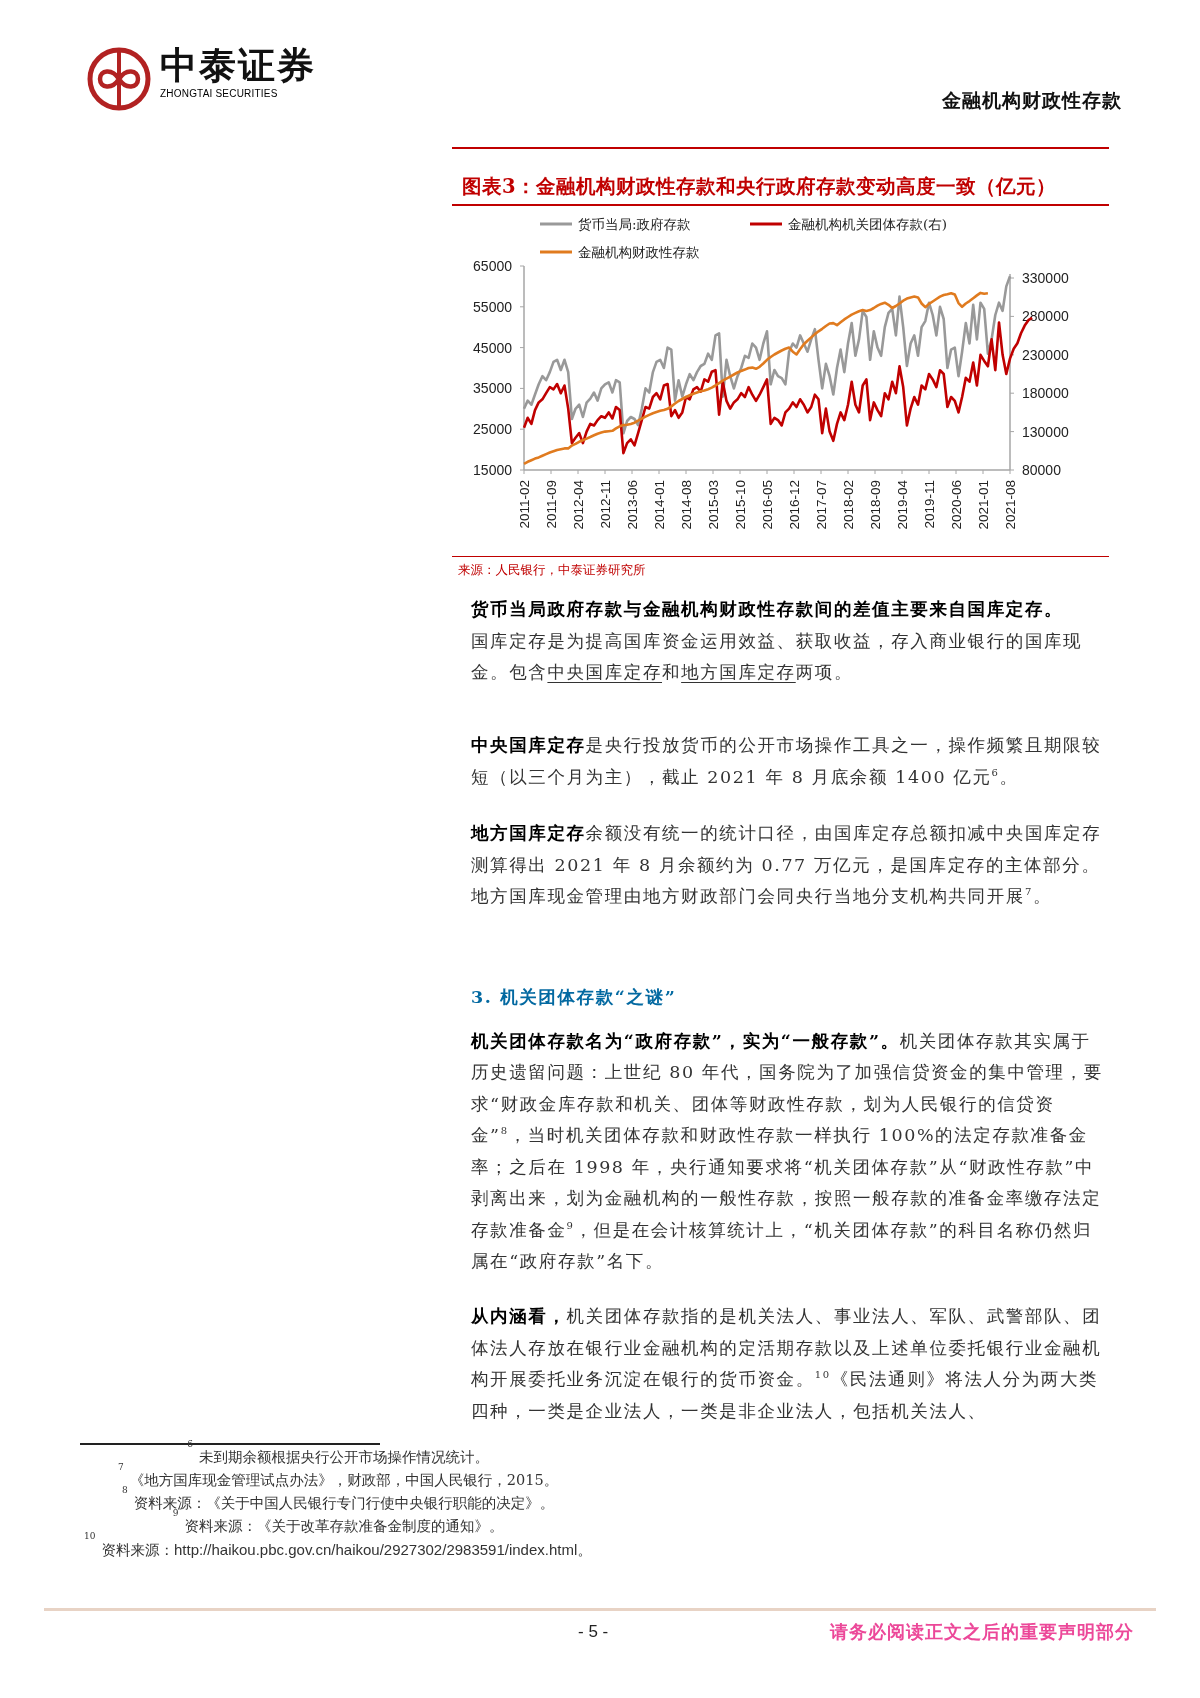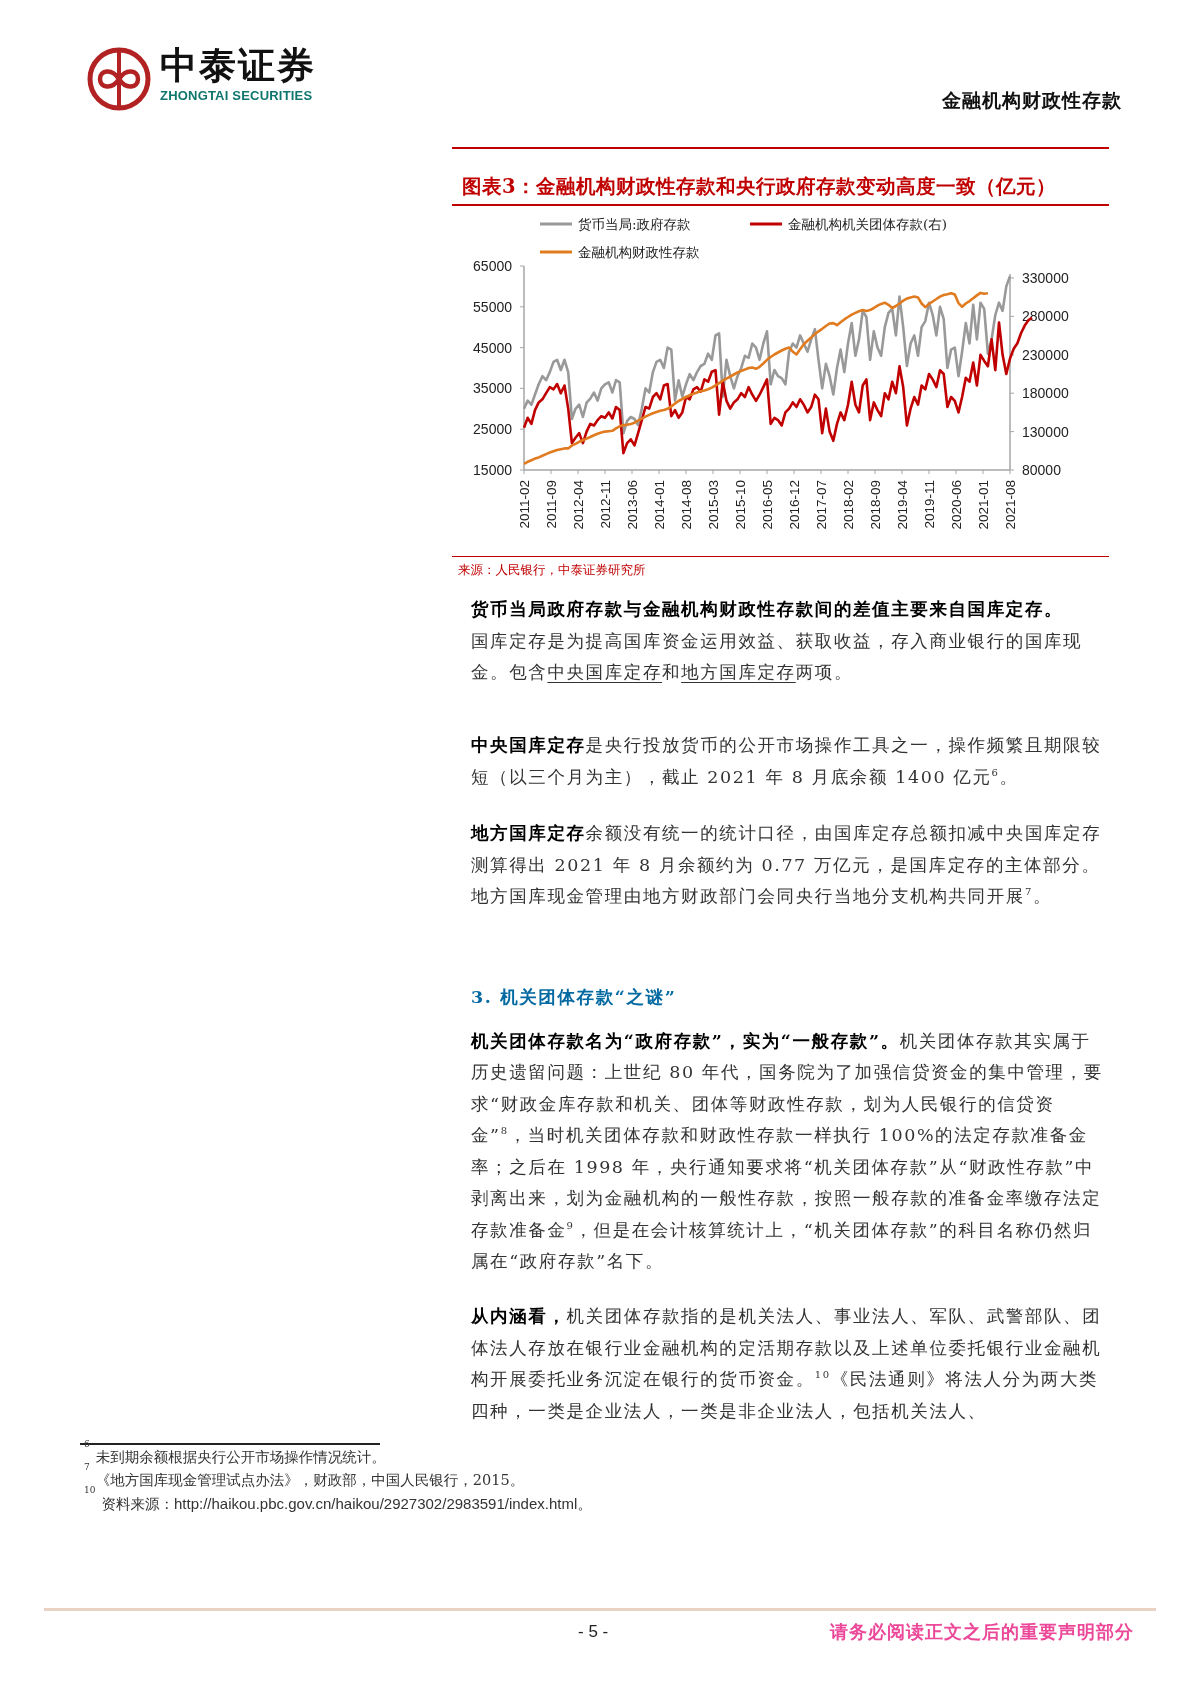--- a/index.html
+++ b/index.html
@@ -2,40 +2,40 @@
 <html><head>
 <meta charset="utf-8">
 <style>
   html, body { margin: 0; padding: 0; background: #ffffff; }
   body { width: 1200px; height: 1698px; position: relative; overflow: hidden;
          font-family: "DejaVu Serif", "Liberation Serif", serif; color: #222; }
   .logo { position: absolute; left: 86px; top: 46px; display: flex; }
   .logo-mark { width: 66px; height: 66px; }
   .logo-text { margin-left: 8px; }
   .logo-cn { font-family: "DejaVu Sans", sans-serif; font-weight: bold; font-size: 37px; letter-spacing: 2px; color: #111; line-height: 40px; }
-  .logo-en { font-family: "Liberation Sans", sans-serif; font-weight: bold; font-size: 13px; color: #0f766e; letter-spacing: 0.2px; margin-top: 2px; }
+  .logo-en { font-family: "Liberation Sans", sans-serif; font-weight: normal; font-size: 10px; color: #000000; letter-spacing: 0.2px; margin-top: 2px; }
   .report-type { position: absolute; right: 78px; top: 88px; font-family: "DejaVu Sans", sans-serif; font-weight: bold; font-size: 19px; color: #111; letter-spacing: 1px; }
 
   .fig { position: absolute; left: 452px; top: 147px; width: 657px; }
   .fig-rule { height: 2px; background: #c00000; }
   .fig-title { font-family: "DejaVu Serif", serif; font-weight: bold; color: #c00000; font-size: 19.5px; padding: 7px 0 4px 10px; letter-spacing: 0.5px; margin-top: 17px; }
   .fig-rule2 { height: 1.5px; background: #c00000; }
   .chart-wrap { position: relative; width: 657px; height: 350px; }
   .source { font-family: "DejaVu Serif", serif; color: #c00000; font-size: 12.5px; padding: 5px 0 0 6px; }
   .fig-rule3 { height: 1.5px; background: #c00000; margin-top: 0; }
 
   .body { position: absolute; left: 459px; width: 660px; font-size: 17.5px; line-height: 31.5px; color: #333; letter-spacing: 1.6px; }
   .body b { color: #000; }
   .body p { margin: 12px; }
   .u { text-decoration: underline; text-underline-offset: 4px; }
   sup { font-size: 10px; line-height: 0; }
   .h3 { font-weight: bold; color: #0369a1; }
 
   .fn-rule { position: absolute; left: 80px; top: 1443px; width: 300px; height: 1.5px; background: #222; }
-  .footnotes { position: absolute; left: 84px; top: 1446px; font-size: 14.5px; line-height: 23px; color: #333; }
+  .footnotes { position: absolute; left: 84px; top: 1446px; font-size: 14.5px; line-height: 23px; color: #333; text-align: center; }
   .footnotes .fn { white-space: nowrap; }
   .footnotes sup { font-size: 9px; vertical-align: top; position: relative; top: -2px; margin-right: 6px; }
   .footnotes .url { font-family: "Liberation Sans", sans-serif; font-size: 15px; }
 
   .footer-rule { position: absolute; left: 44px; top: 1608px; width: 1112px; height: 3px; background: #e8d3c5; }
   .page-num { position: absolute; left: 578px; top: 1622px; font-family: "Liberation Sans", sans-serif; font-size: 17px; color: #222; }
   .disclaimer { position: absolute; right: 66px; top: 1620px; font-family: "DejaVu Sans", sans-serif; font-weight: bold; font-size: 18px; color: #ec4899; letter-spacing: 1px; }
 </style>
 </head>
 <body>
@@ -158,18 +158,20 @@
 </div>
 
 <div class="body" style="top:1289px;">
   <p><b>从内涵看，</b><span>机关团体存款指的是机关法人、事业法人、军队、武警部队、团体法人存放在银行业金融机构的定活期存款以及上述单位委托银行业金融机构开展委托业务沉淀在银行的货币资金。</span><sup>10</sup><span>《民法通则》将法人分为两大类四种，一类是企业法人，一类是非企业法人，包括机关法人、</span></p>
 </div>
 
 <div class="fn-rule"></div>
 <div class="footnotes">
   <div class="fn"><sup>6</sup><span>未到期余额根据央行公开市场操作情况统计。</span></div>
   <div class="fn"><sup>7</sup><span>《地方国库现金管理试点办法》，财政部，中国人民银行，2015。</span></div>
+  <div class="fn"><sup>8</sup><span>资料来源：《关于中国人民银行专门行使中央银行职能的决定》。</span></div>
+  <div class="fn"><sup>9</sup><span>资料来源：《关于改革存款准备金制度的通知》。</span></div>
   <div class="fn"><sup>10</sup><span>资料来源：</span><span class="url">http://haikou.pbc.gov.cn/haikou/2927302/2983591/index.html。</span></div>
 </div>
 
 <div class="footer-rule"></div>
 <div class="page-num">- 5 -</div>
 <div class="disclaimer">请务必阅读正文之后的重要声明部分</div>
 
 </body></html>

